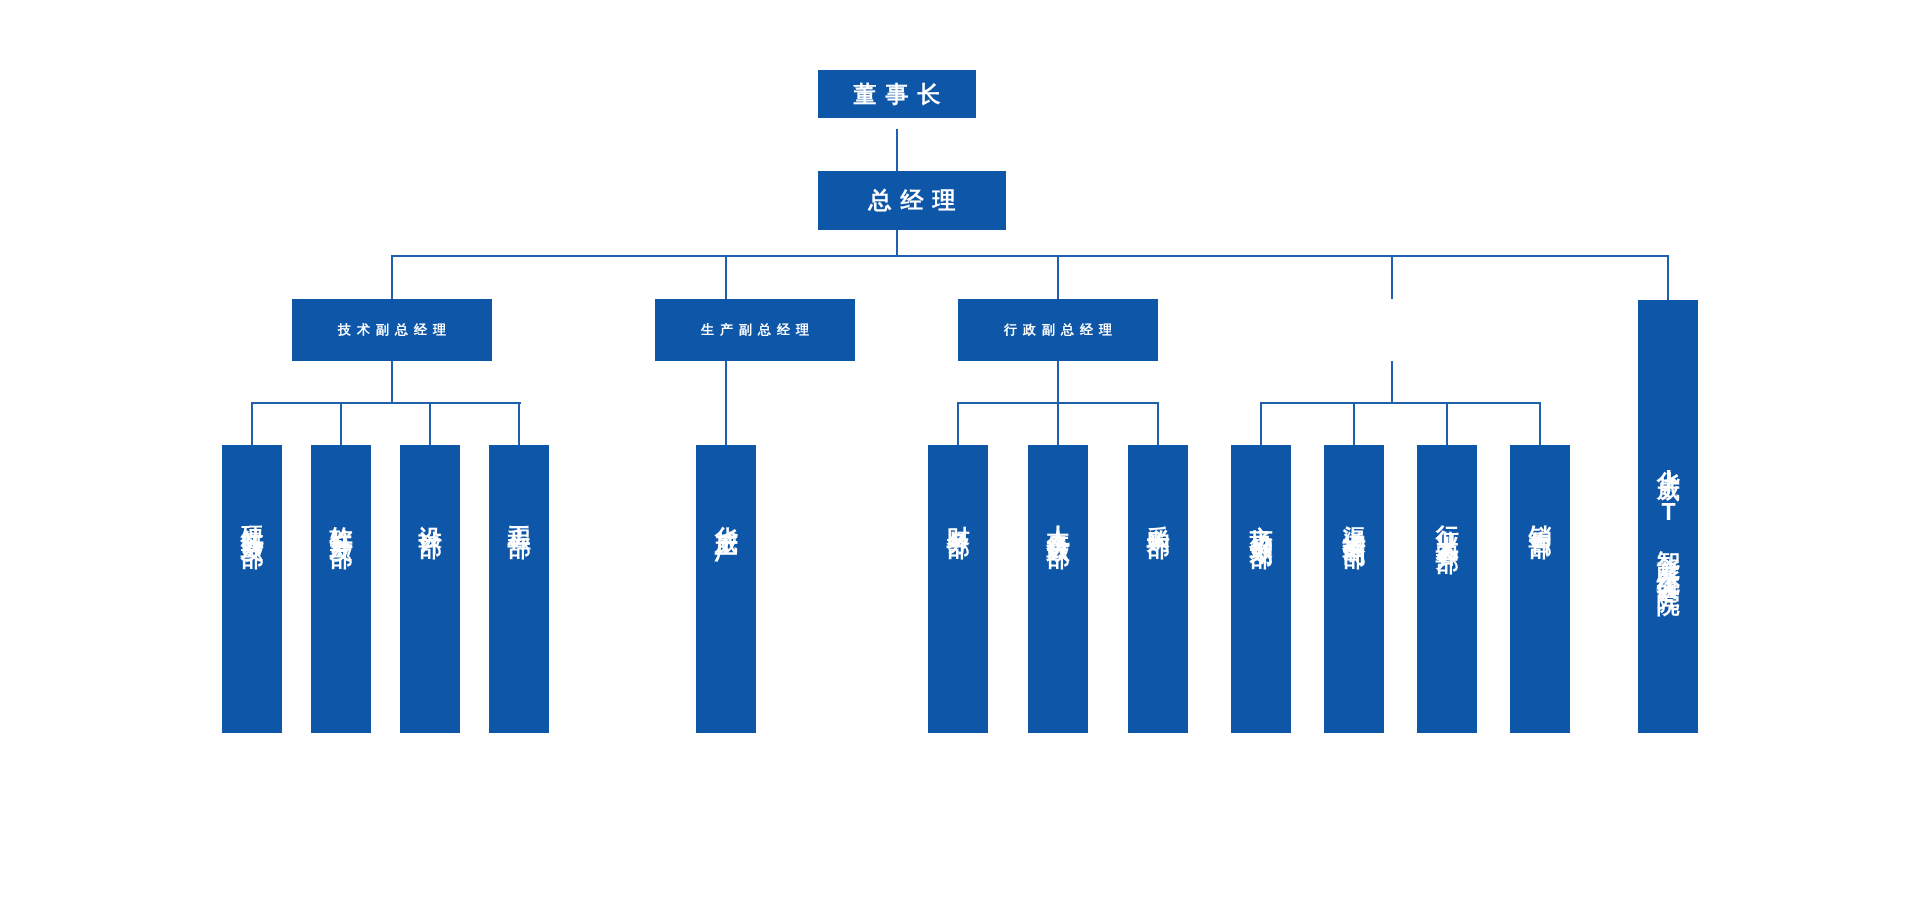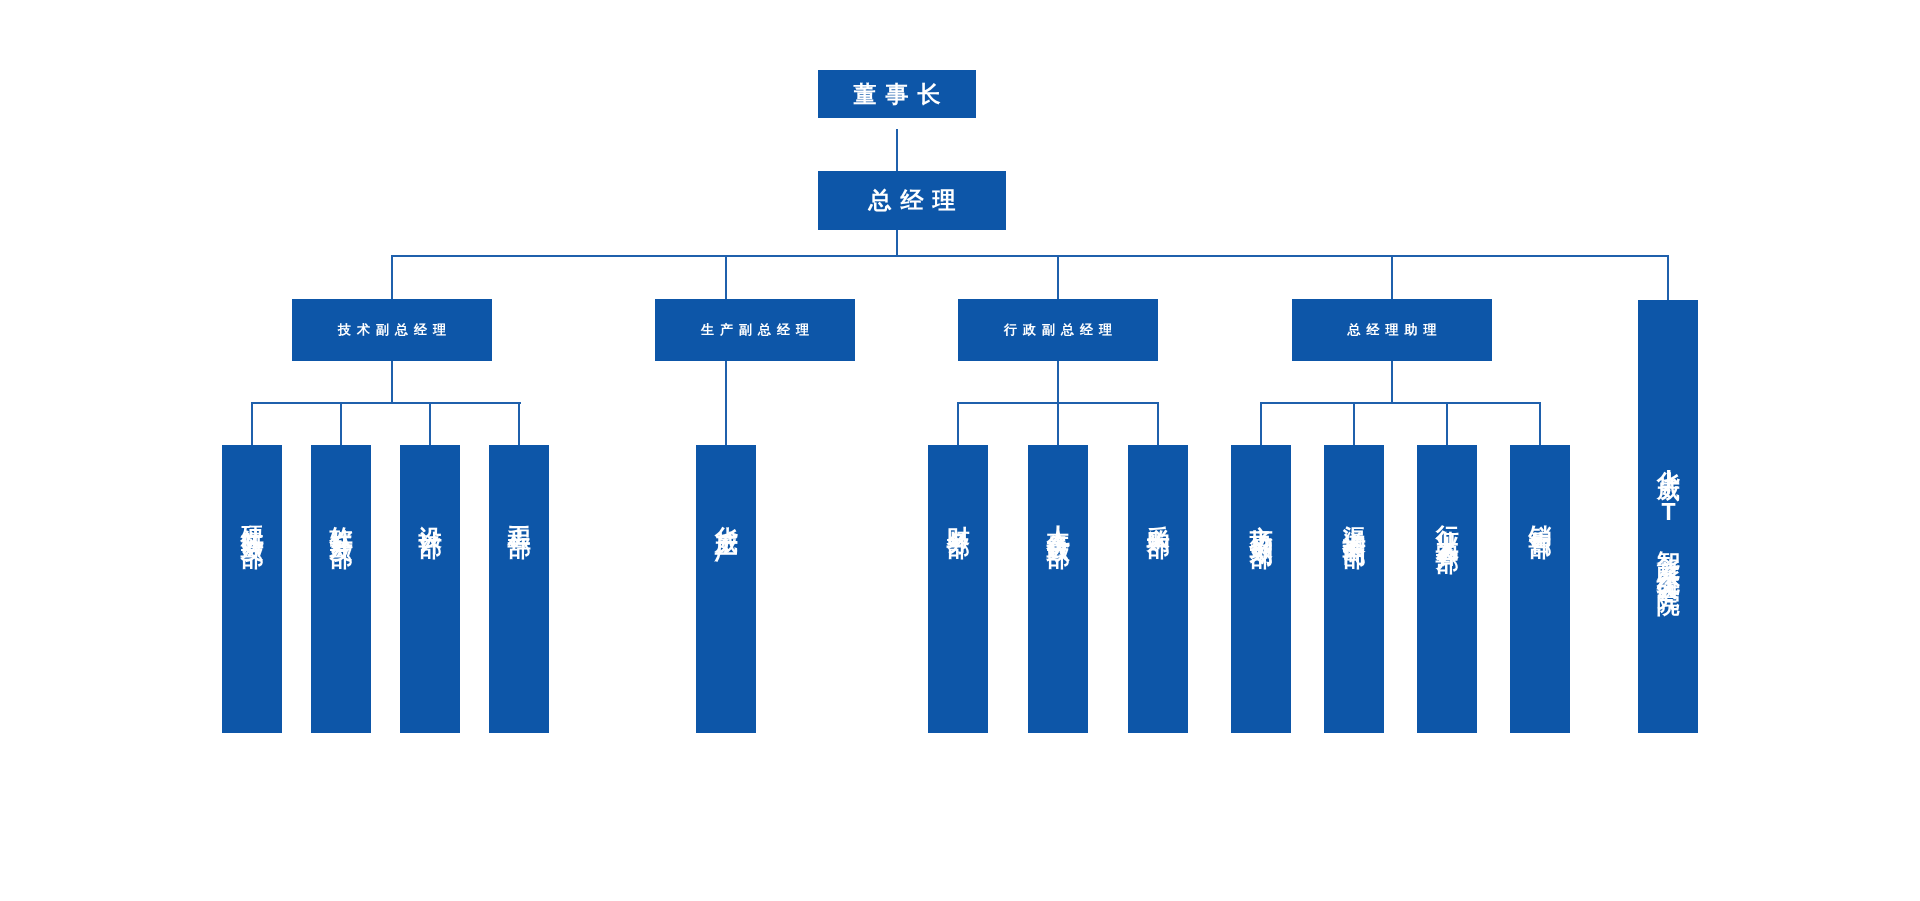--- a/index.html
+++ b/index.html
@@ -64,21 +64,20 @@
   <div class="vline" style="left:1353px; top:402px; height:43px;"></div>
   <div class="vline" style="left:1446px; top:402px; height:43px;"></div>
   <div class="vline" style="left:1539px; top:402px; height:43px;"></div>
 
   <div class="node lvl-top" style="left:818px; top:70px; width:158px; height:48px;">董事长</div>
   <div class="node lvl-top" style="left:818px; top:171px; width:188px; height:59px;">总经理</div>
 
   <div class="node lvl-mid" style="left:292px; top:299px; width:200px; height:62px;">技术副总经理</div>
   <div class="node lvl-mid" style="left:626px; top:299px; width:200px; height:62px;margin-left:29px;">生产副总经理</div>
   <div class="node lvl-mid" style="left:958px; top:299px; width:200px; height:62px;">行政副总经理</div>
-  <div class="node lvl-mid" style="left:1292px; top:299px; width:200px; height:62px;">总经理助理</div>
 
   <div class="dept" style="left:222px; top:445px; width:60px; height:288px;">
     <span class="vtext">硬件研发部</span>
   </div>
   <div class="dept" style="left:311px; top:445px; width:60px; height:288px;">
     <span class="vtext">软件开发部</span>
   </div>
   <div class="dept" style="left:400px; top:445px; width:60px; height:288px;">
     <span class="vtext">设计部</span>
   </div>

